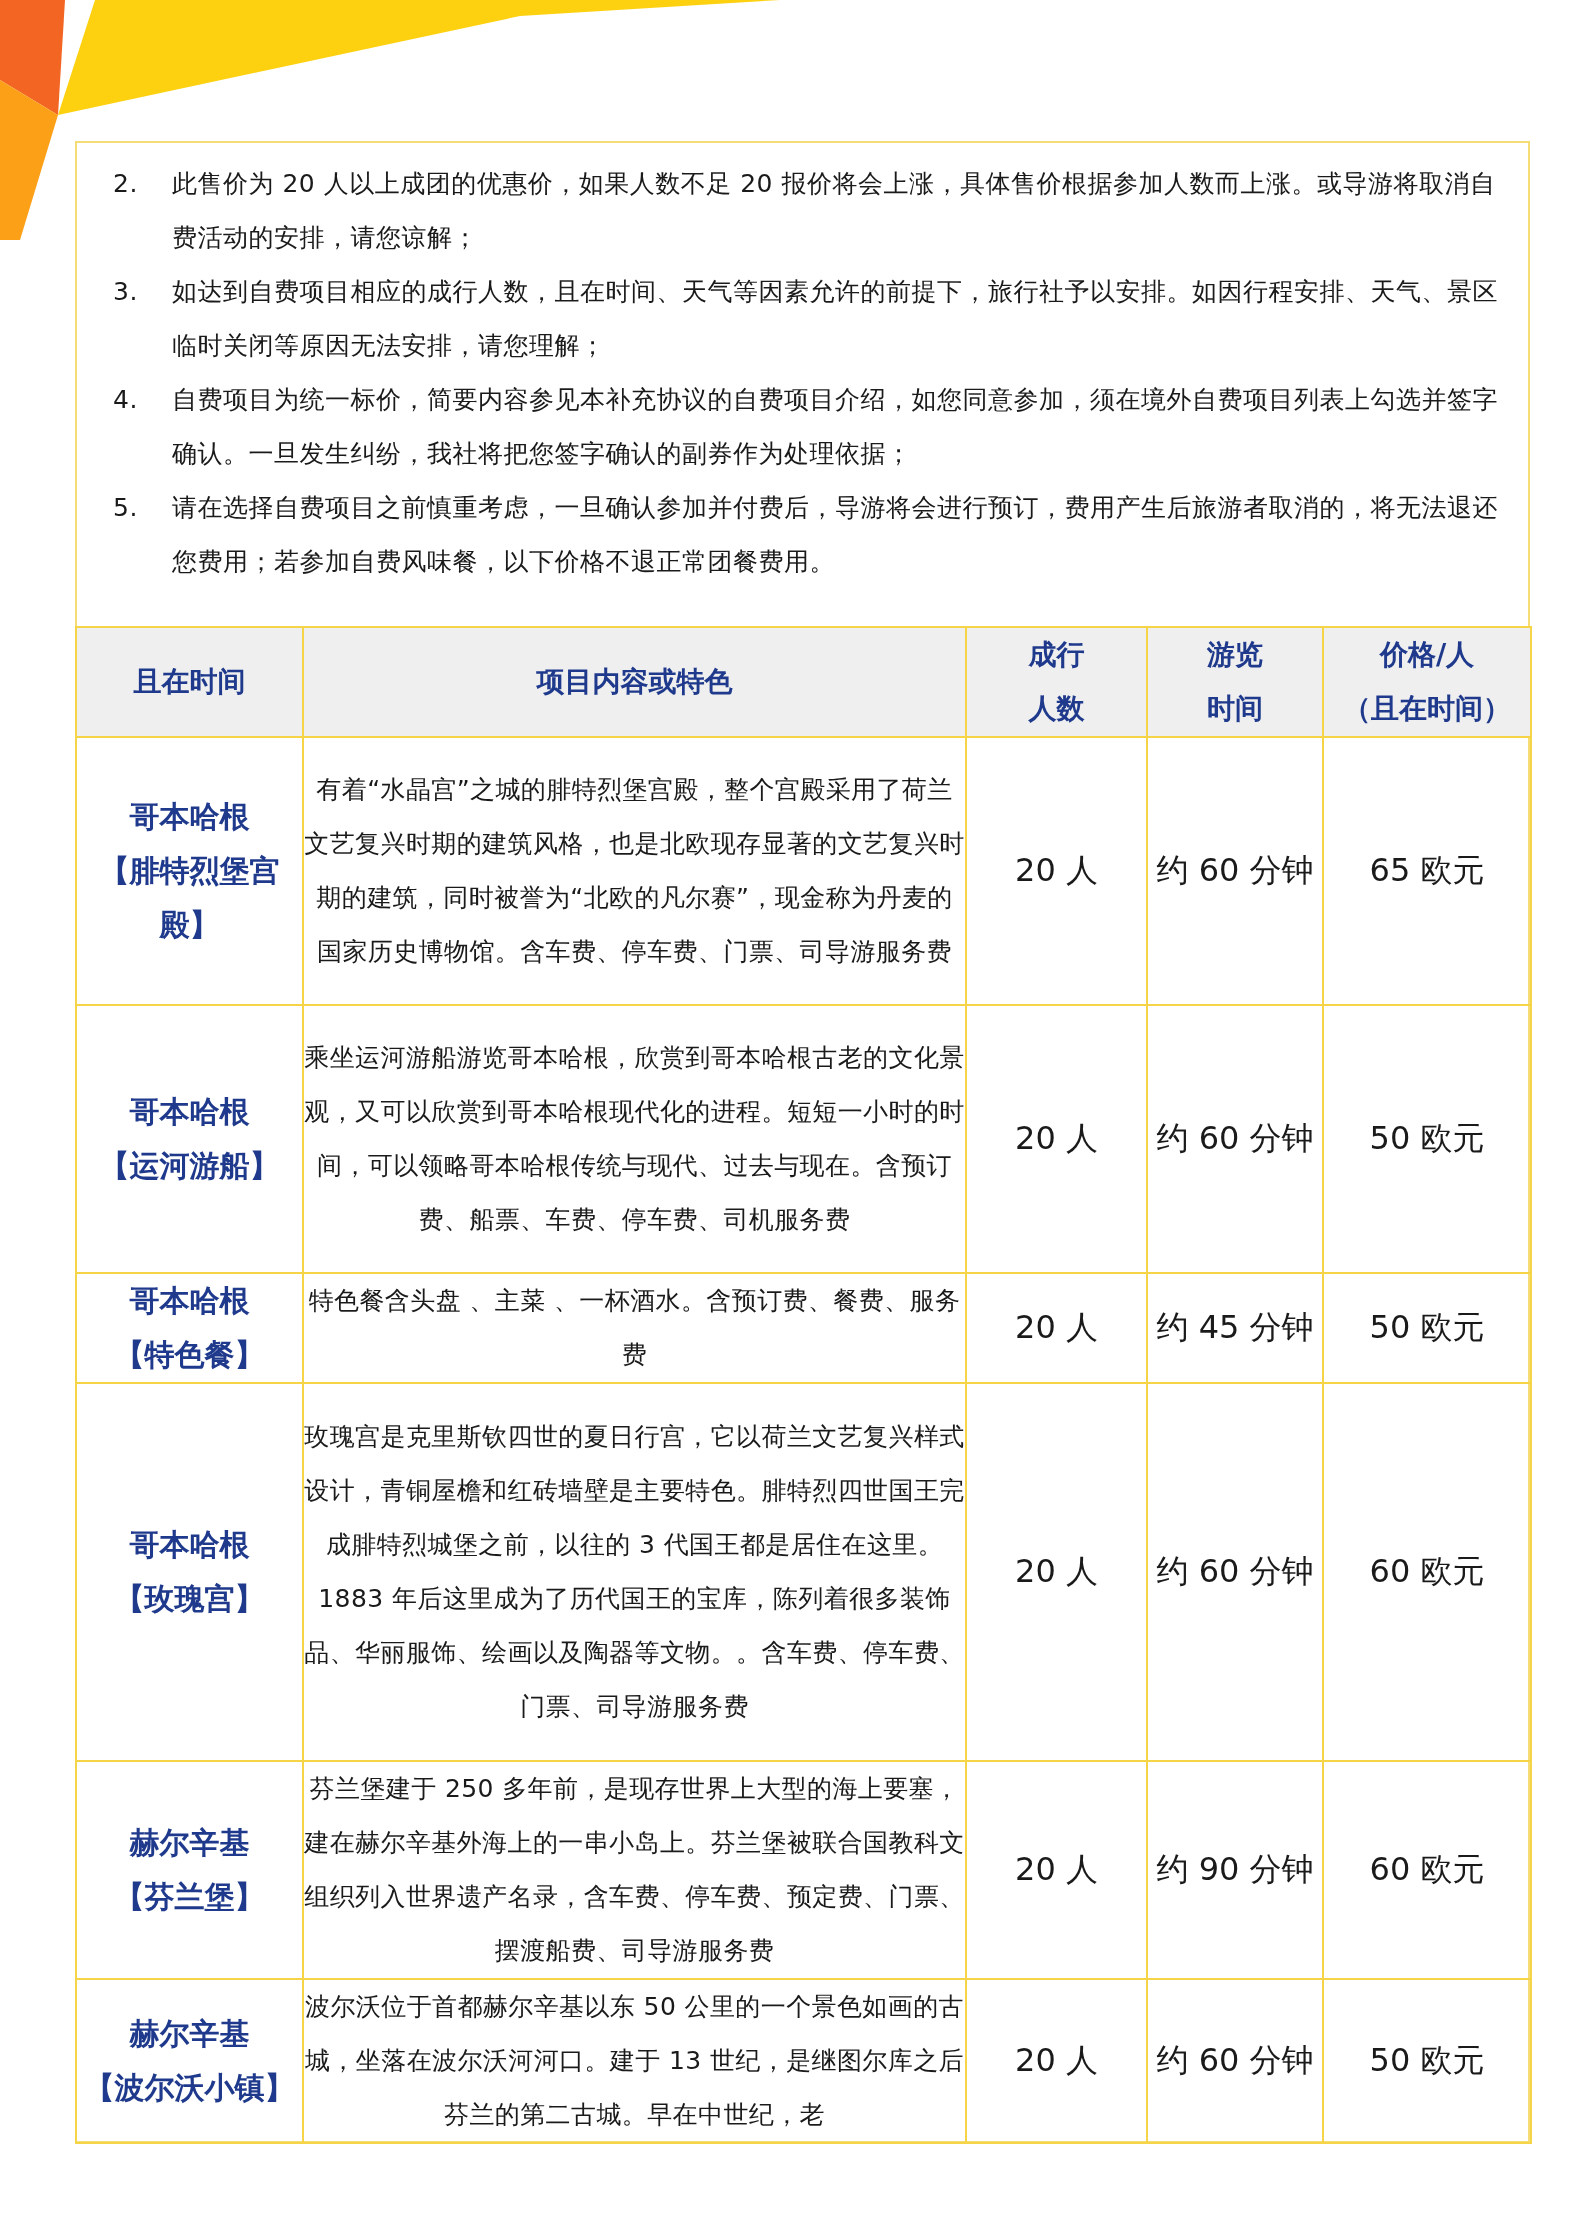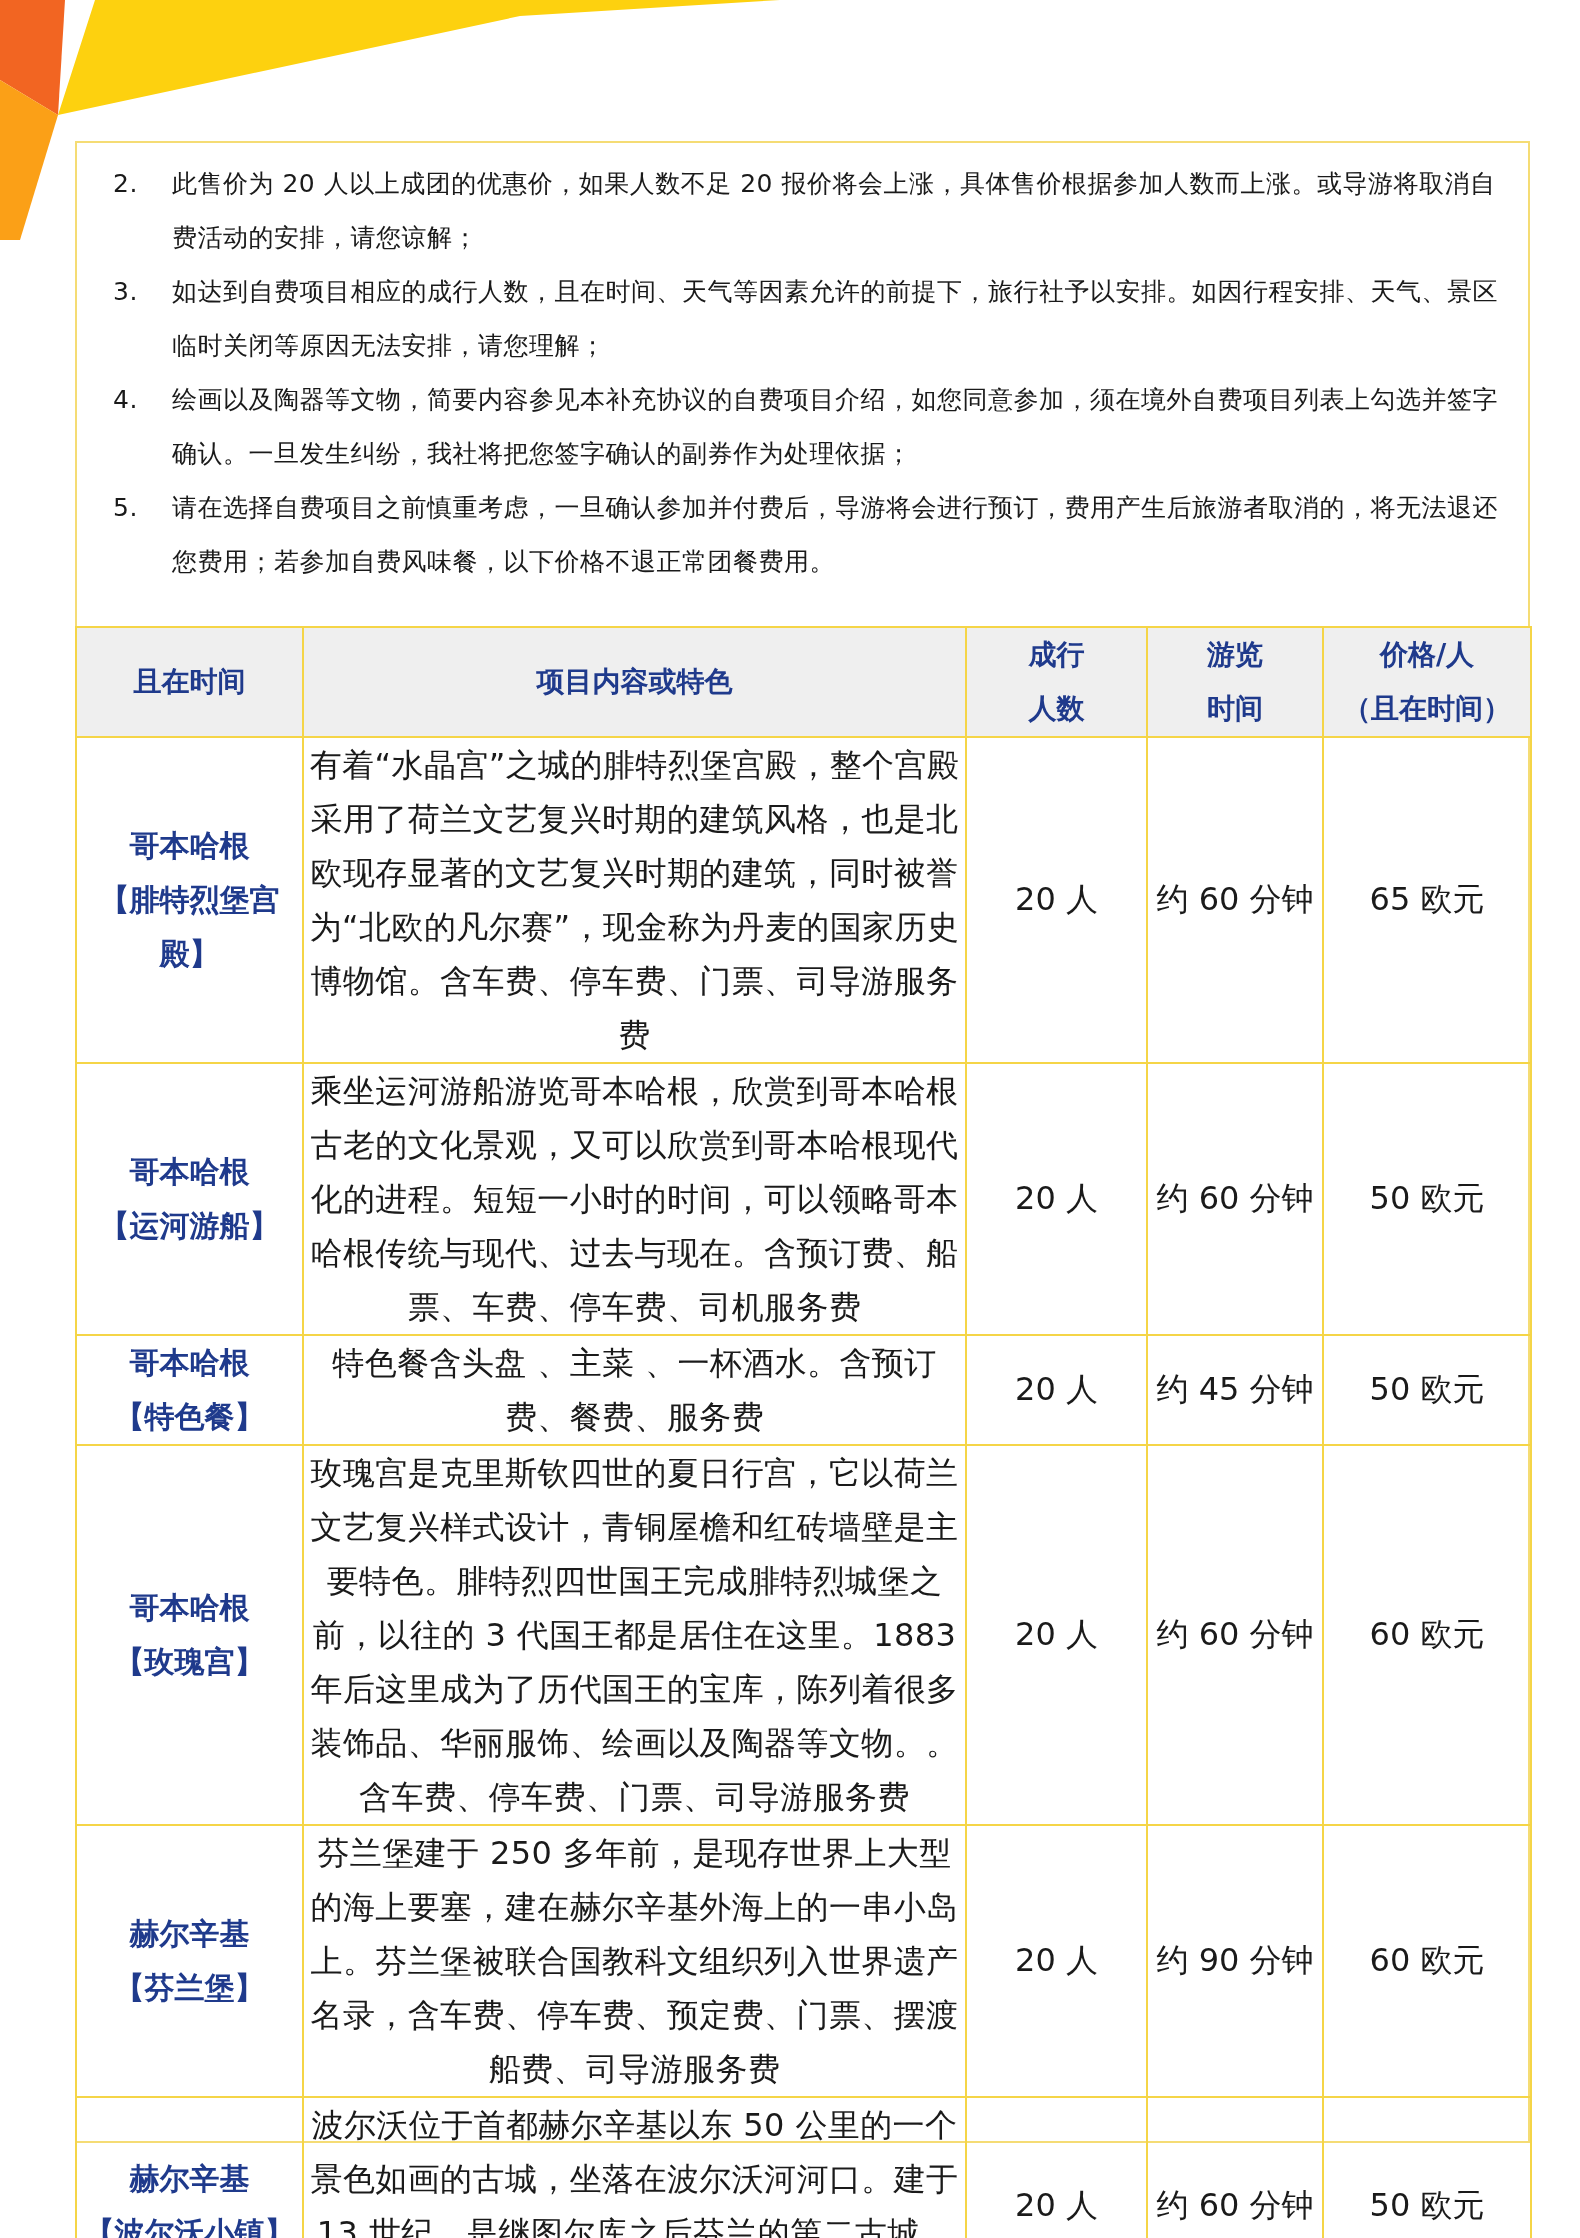--- a/index.html
+++ b/index.html
@@ -59,21 +59,21 @@
     }
     td.name {
       color: #1f3a8c;
       font-weight: bold;
       font-size: 30px;
       line-height: 54px;
     }
     td.desc {
       text-align: left;
       padding: 0 22px;
-      font-size: 32px;
+      font-size: 25px;
       line-height: 54px;
       letter-spacing: 0.4px;
     }
     td.val { font-size: 32px; }
   </style>
 </head>
 <body>
 
 <svg class="deco" viewBox="0 0 1580 240" preserveAspectRatio="none">
   <polygon points="0,0 65,0 58,115 0,80" fill="#f26522"></polygon>
@@ -86,21 +86,21 @@
     <div class="note">
       <span class="num">2.</span>
       <span>此售价为 20 人以上成团的优惠价，如果人数不足 20 报价将会上涨，具体售价根据参加人数而上涨。或导游将取消自费活动的安排，请您谅解；</span>
     </div>
     <div class="note">
       <span class="num">3.</span>
       <span>如达到自费项目相应的成行人数，且在时间、天气等因素允许的前提下，旅行社予以安排。如因行程安排、天气、景区临时关闭等原因无法安排，请您理解；</span>
     </div>
     <div class="note">
       <span class="num">4.</span>
-      <span>绘画以及陶器等文物，简要内容参见本补充协议的自费项目介绍，如您同意参加，须在境外自费项目列表上勾选并签字确认。一旦发生纠纷，我社将把您签字确认的副券作为处理依据；</span>
+      <span>自费项目为统一标价，简要内容参见本补充协议的自费项目介绍，如您同意参加，须在境外自费项目列表上勾选并签字确认。一旦发生纠纷，我社将把您签字确认的副券作为处理依据；</span>
     </div>
     <div class="note">
       <span class="num">5.</span>
       <span>请在选择自费项目之前慎重考虑，一旦确认参加并付费后，导游将会进行预订，费用产生后旅游者取消的，将无法退还您费用；若参加自费风味餐，以下价格不退正常团餐费用。</span>
     </div>
   </div>
 
   <table class="items">
     <colgroup>
       <col style="width:227px">

